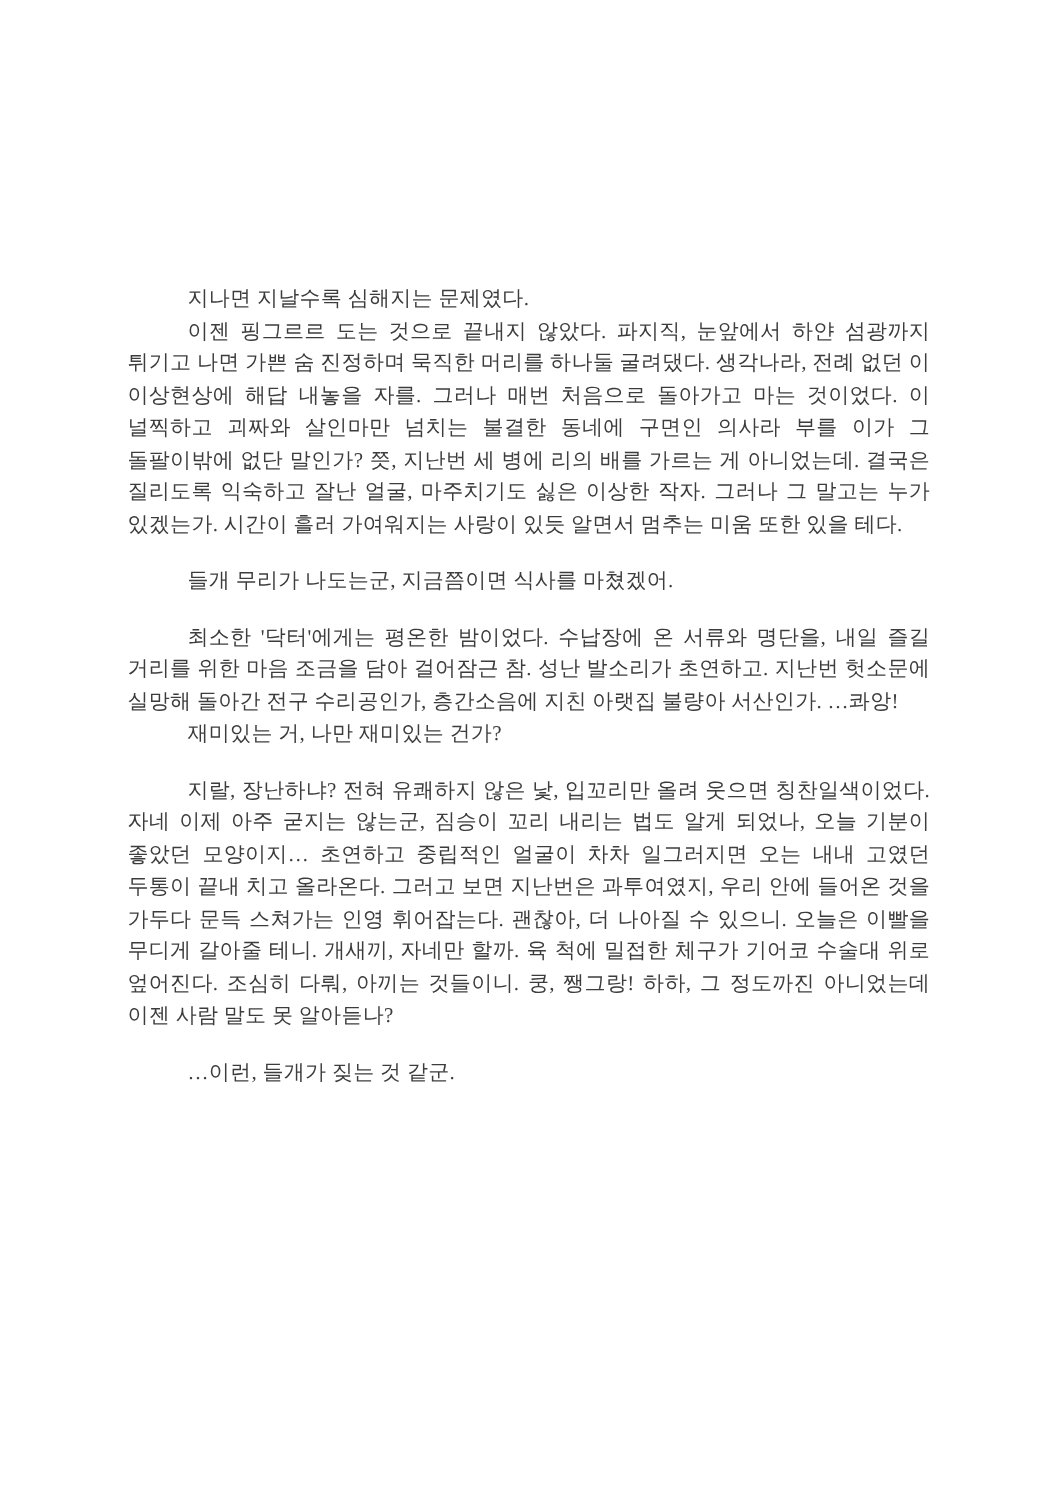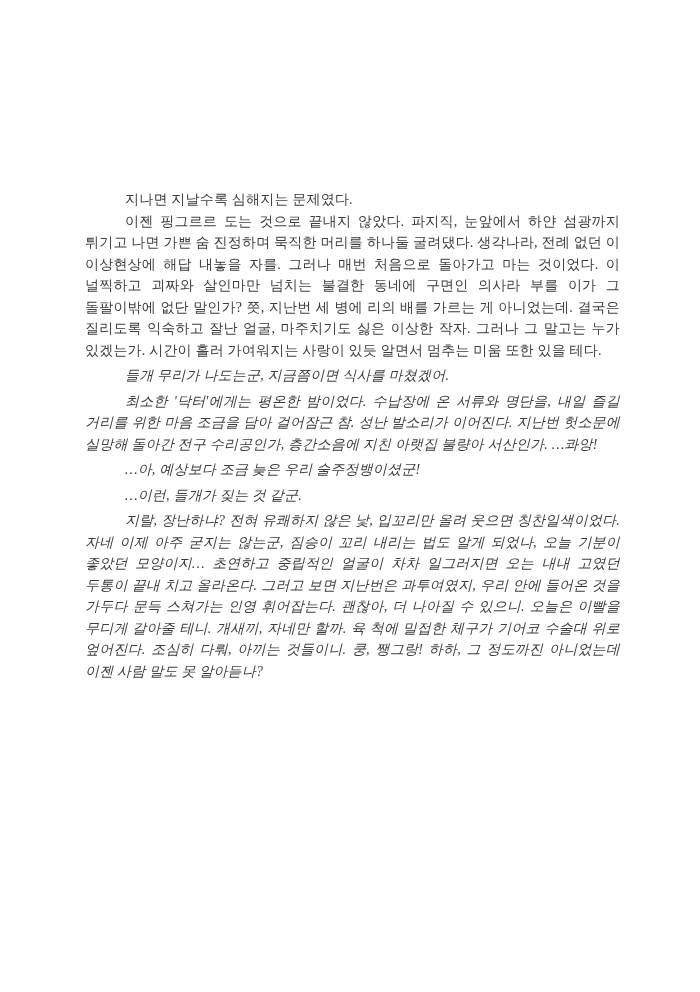--- a/index.html
+++ b/index.html
@@ -25,28 +25,27 @@
       padding: 0;
       font-size: 14px;
       line-height: 21.5px;
       color: #3c3c3c;
       text-align: justify;
       text-indent: 40px;
       word-break: keep-all;
       letter-spacing: 0.2px;
     }
     .page p.gap {
-      margin-top: 4px;
-      font-style: italic;
+      margin-top: 16px;
     }
   </style>
 </head>
 <body>
 
 <div class="page">
   <p>지나면 지날수록 심해지는 문제였다.</p>
   <p>이젠 핑그르르 도는 것으로 끝내지 않았다. 파지직, 눈앞에서 하얀 섬광까지 튀기고 나면 가쁜 숨 진정하며 묵직한 머리를 하나둘 굴려댔다. 생각나라, 전례 없던 이 이상현상에 해답 내놓을 자를. 그러나 매번 처음으로 돌아가고 마는 것이었다. 이 널찍하고 괴짜와 살인마만 넘치는 불결한 동네에 구면인 의사라 부를 이가 그 돌팔이밖에 없단 말인가? 쯧, 지난번 세 병에 리의 배를 가르는 게 아니었는데. 결국은 질리도록 익숙하고 잘난 얼굴, 마주치기도 싫은 이상한 작자. 그러나 그 말고는 누가 있겠는가. 시간이 흘러 가여워지는 사랑이 있듯 알면서 멈추는 미움 또한 있을 테다.</p>
   <p class="gap">들개 무리가 나도는군, 지금쯤이면 식사를 마쳤겠어.</p>
-  <p class="gap">최소한 '닥터'에게는 평온한 밤이었다. 수납장에 온 서류와 명단을, 내일 즐길 거리를 위한 마음 조금을 담아 걸어잠근 참. 성난 발소리가 이어진다. 지난번 헛소문에 실망해 돌아간 전구 수리공인가, 층간소음에 지친 아랫집 불량아 서산인가. …콰앙!</p>
-  <p class="gap">…아, 예상보다 조금 늦은 우리 술주정뱅이셨군!</p>
+  <p class="gap">최소한 '닥터'에게는 평온한 밤이었다. 수납장에 온 서류와 명단을, 내일 즐길 거리를 위한 마음 조금을 담아 걸어잠근 참. 성난 발소리가 초연하고. 지난번 헛소문에 실망해 돌아간 전구 수리공인가, 층간소음에 지친 아랫집 불량아 서산인가. …콰앙!</p>
+  <p>재미있는 거, 나만 재미있는 건가?</p>
+  <p class="gap">지랄, 장난하냐? 전혀 유쾌하지 않은 낯, 입꼬리만 올려 웃으면 칭찬일색이었다. 자네 이제 아주 굳지는 않는군, 짐승이 꼬리 내리는 법도 알게 되었나, 오늘 기분이 좋았던 모양이지… 초연하고 중립적인 얼굴이 차차 일그러지면 오는 내내 고였던 두통이 끝내 치고 올라온다. 그러고 보면 지난번은 과투여였지, 우리 안에 들어온 것을 가두다 문득 스쳐가는 인영 휘어잡는다. 괜찮아, 더 나아질 수 있으니. 오늘은 이빨을 무디게 갈아줄 테니. 개새끼, 자네만 할까. 육 척에 밀접한 체구가 기어코 수술대 위로 엎어진다. 조심히 다뤄, 아끼는 것들이니. 쿵, 쨍그랑! 하하, 그 정도까진 아니었는데 이젠 사람 말도 못 알아듣나?</p>
   <p class="gap">…이런, 들개가 짖는 것 같군.</p>
-  <p class="gap">지랄, 장난하냐? 전혀 유쾌하지 않은 낯, 입꼬리만 올려 웃으면 칭찬일색이었다. 자네 이제 아주 굳지는 않는군, 짐승이 꼬리 내리는 법도 알게 되었나, 오늘 기분이 좋았던 모양이지… 초연하고 중립적인 얼굴이 차차 일그러지면 오는 내내 고였던 두통이 끝내 치고 올라온다. 그러고 보면 지난번은 과투여였지, 우리 안에 들어온 것을 가두다 문득 스쳐가는 인영 휘어잡는다. 괜찮아, 더 나아질 수 있으니. 오늘은 이빨을 무디게 갈아줄 테니. 개새끼, 자네만 할까. 육 척에 밀접한 체구가 기어코 수술대 위로 엎어진다. 조심히 다뤄, 아끼는 것들이니. 쿵, 쨍그랑! 하하, 그 정도까진 아니었는데 이젠 사람 말도 못 알아듣나?</p>
 </div>
 
 </body></html>

